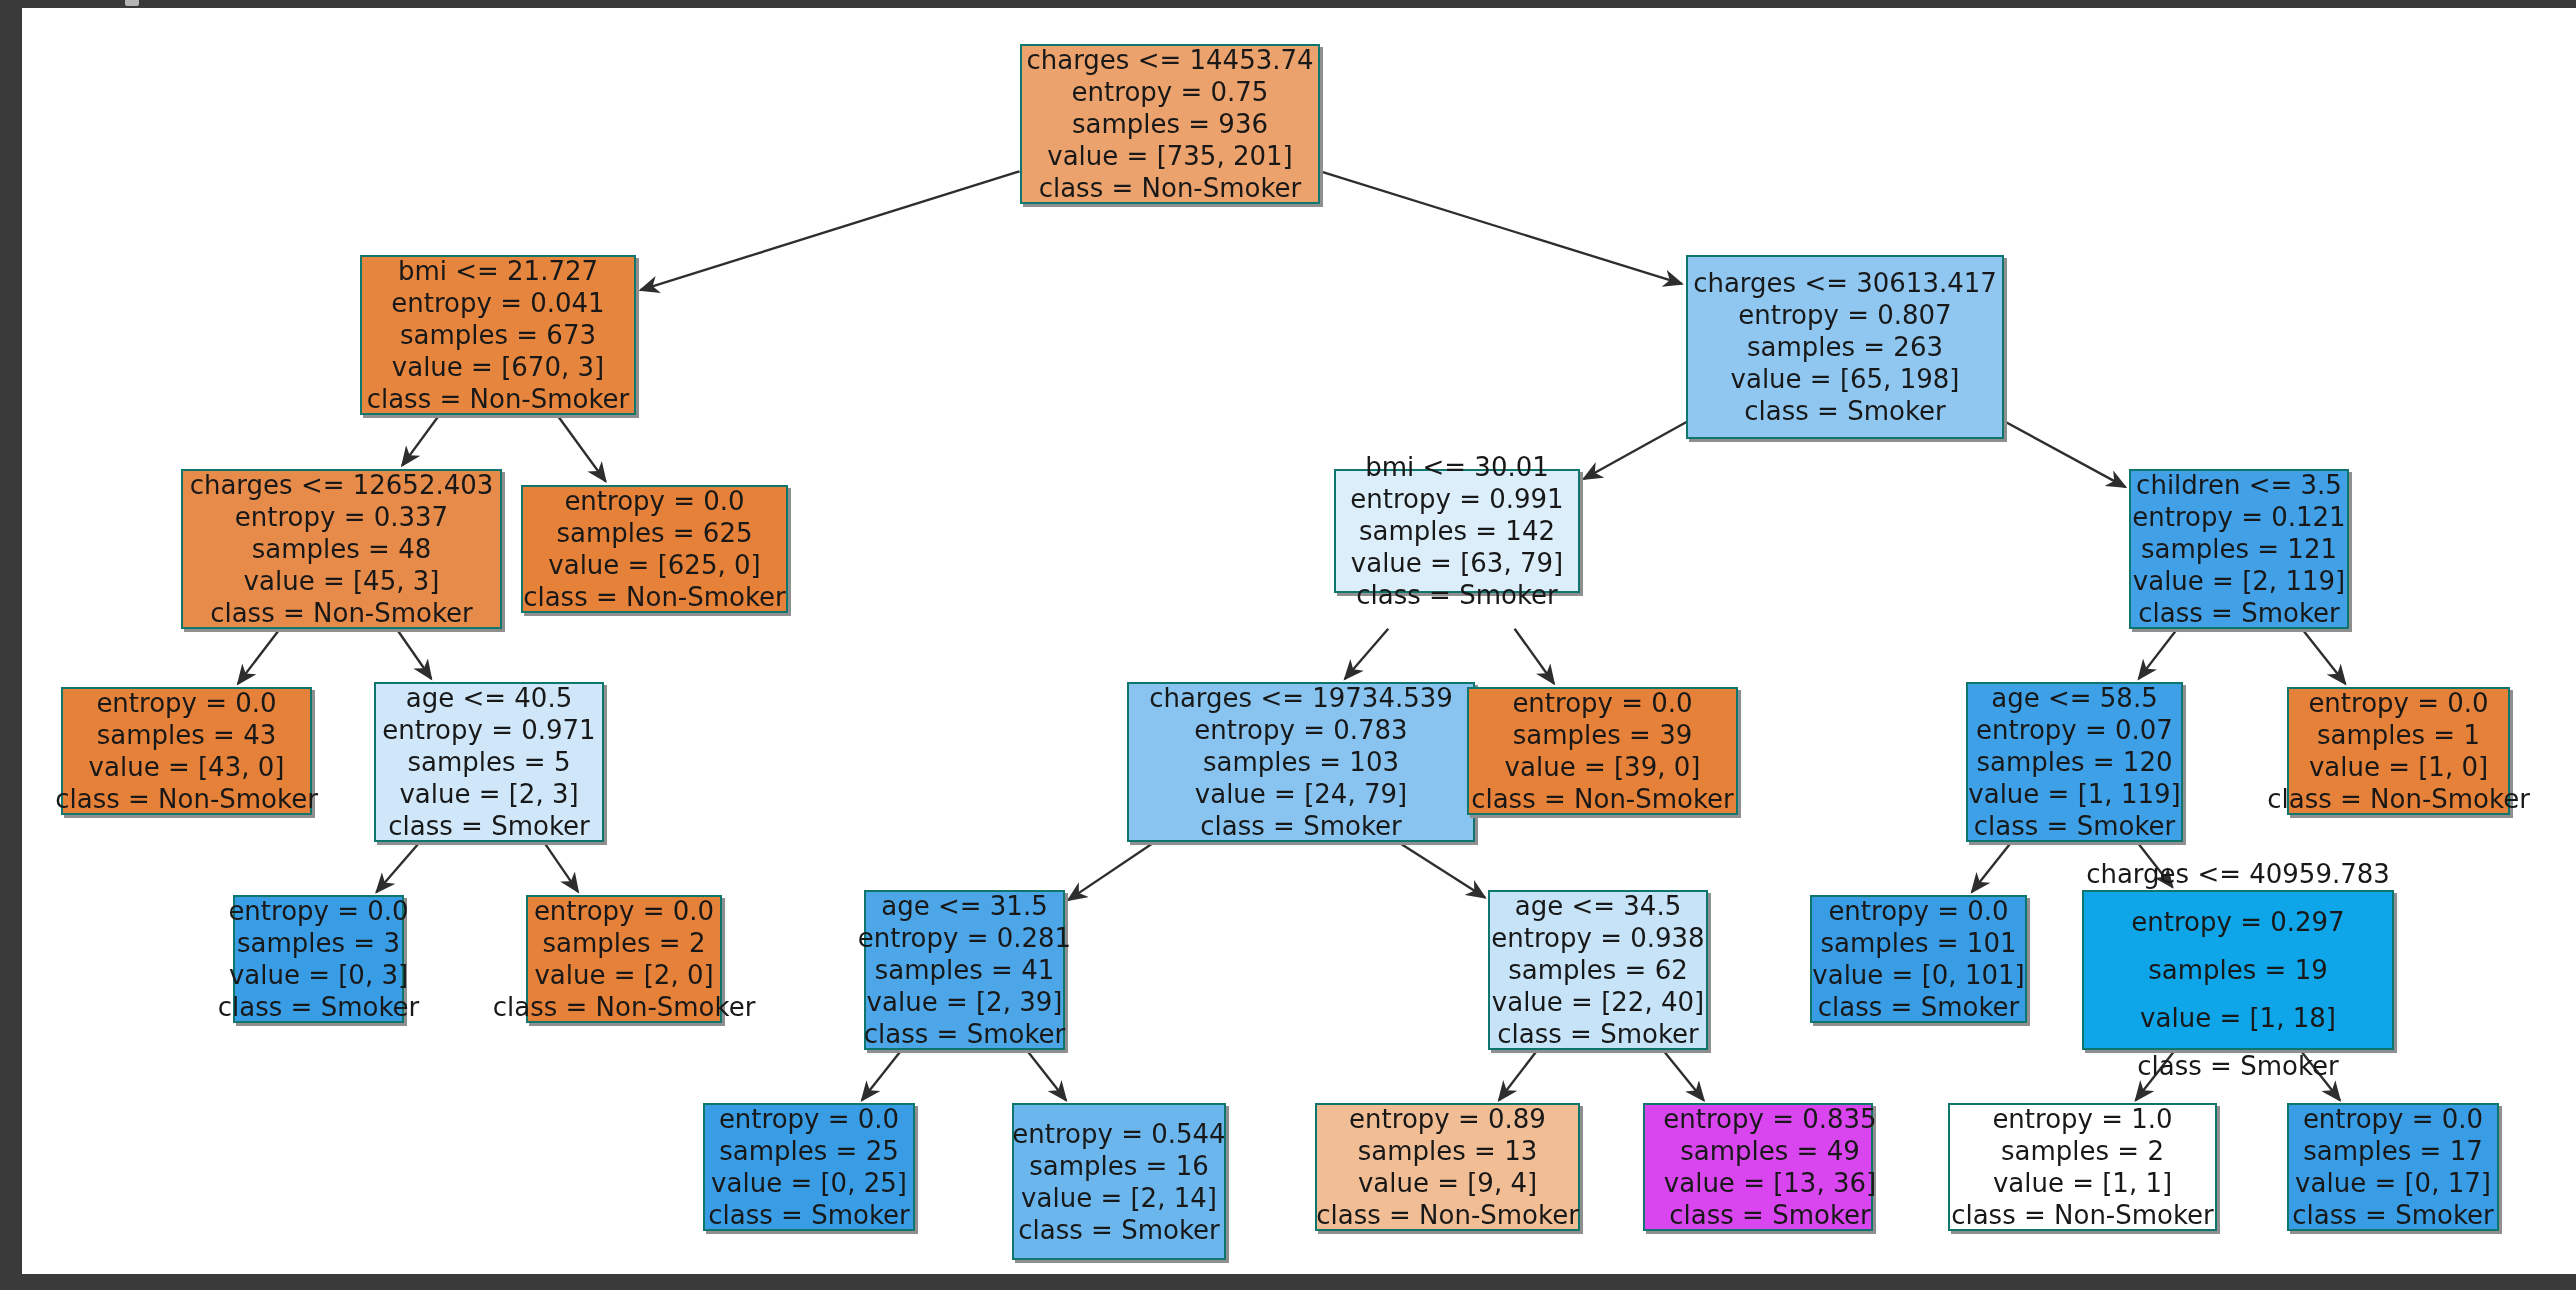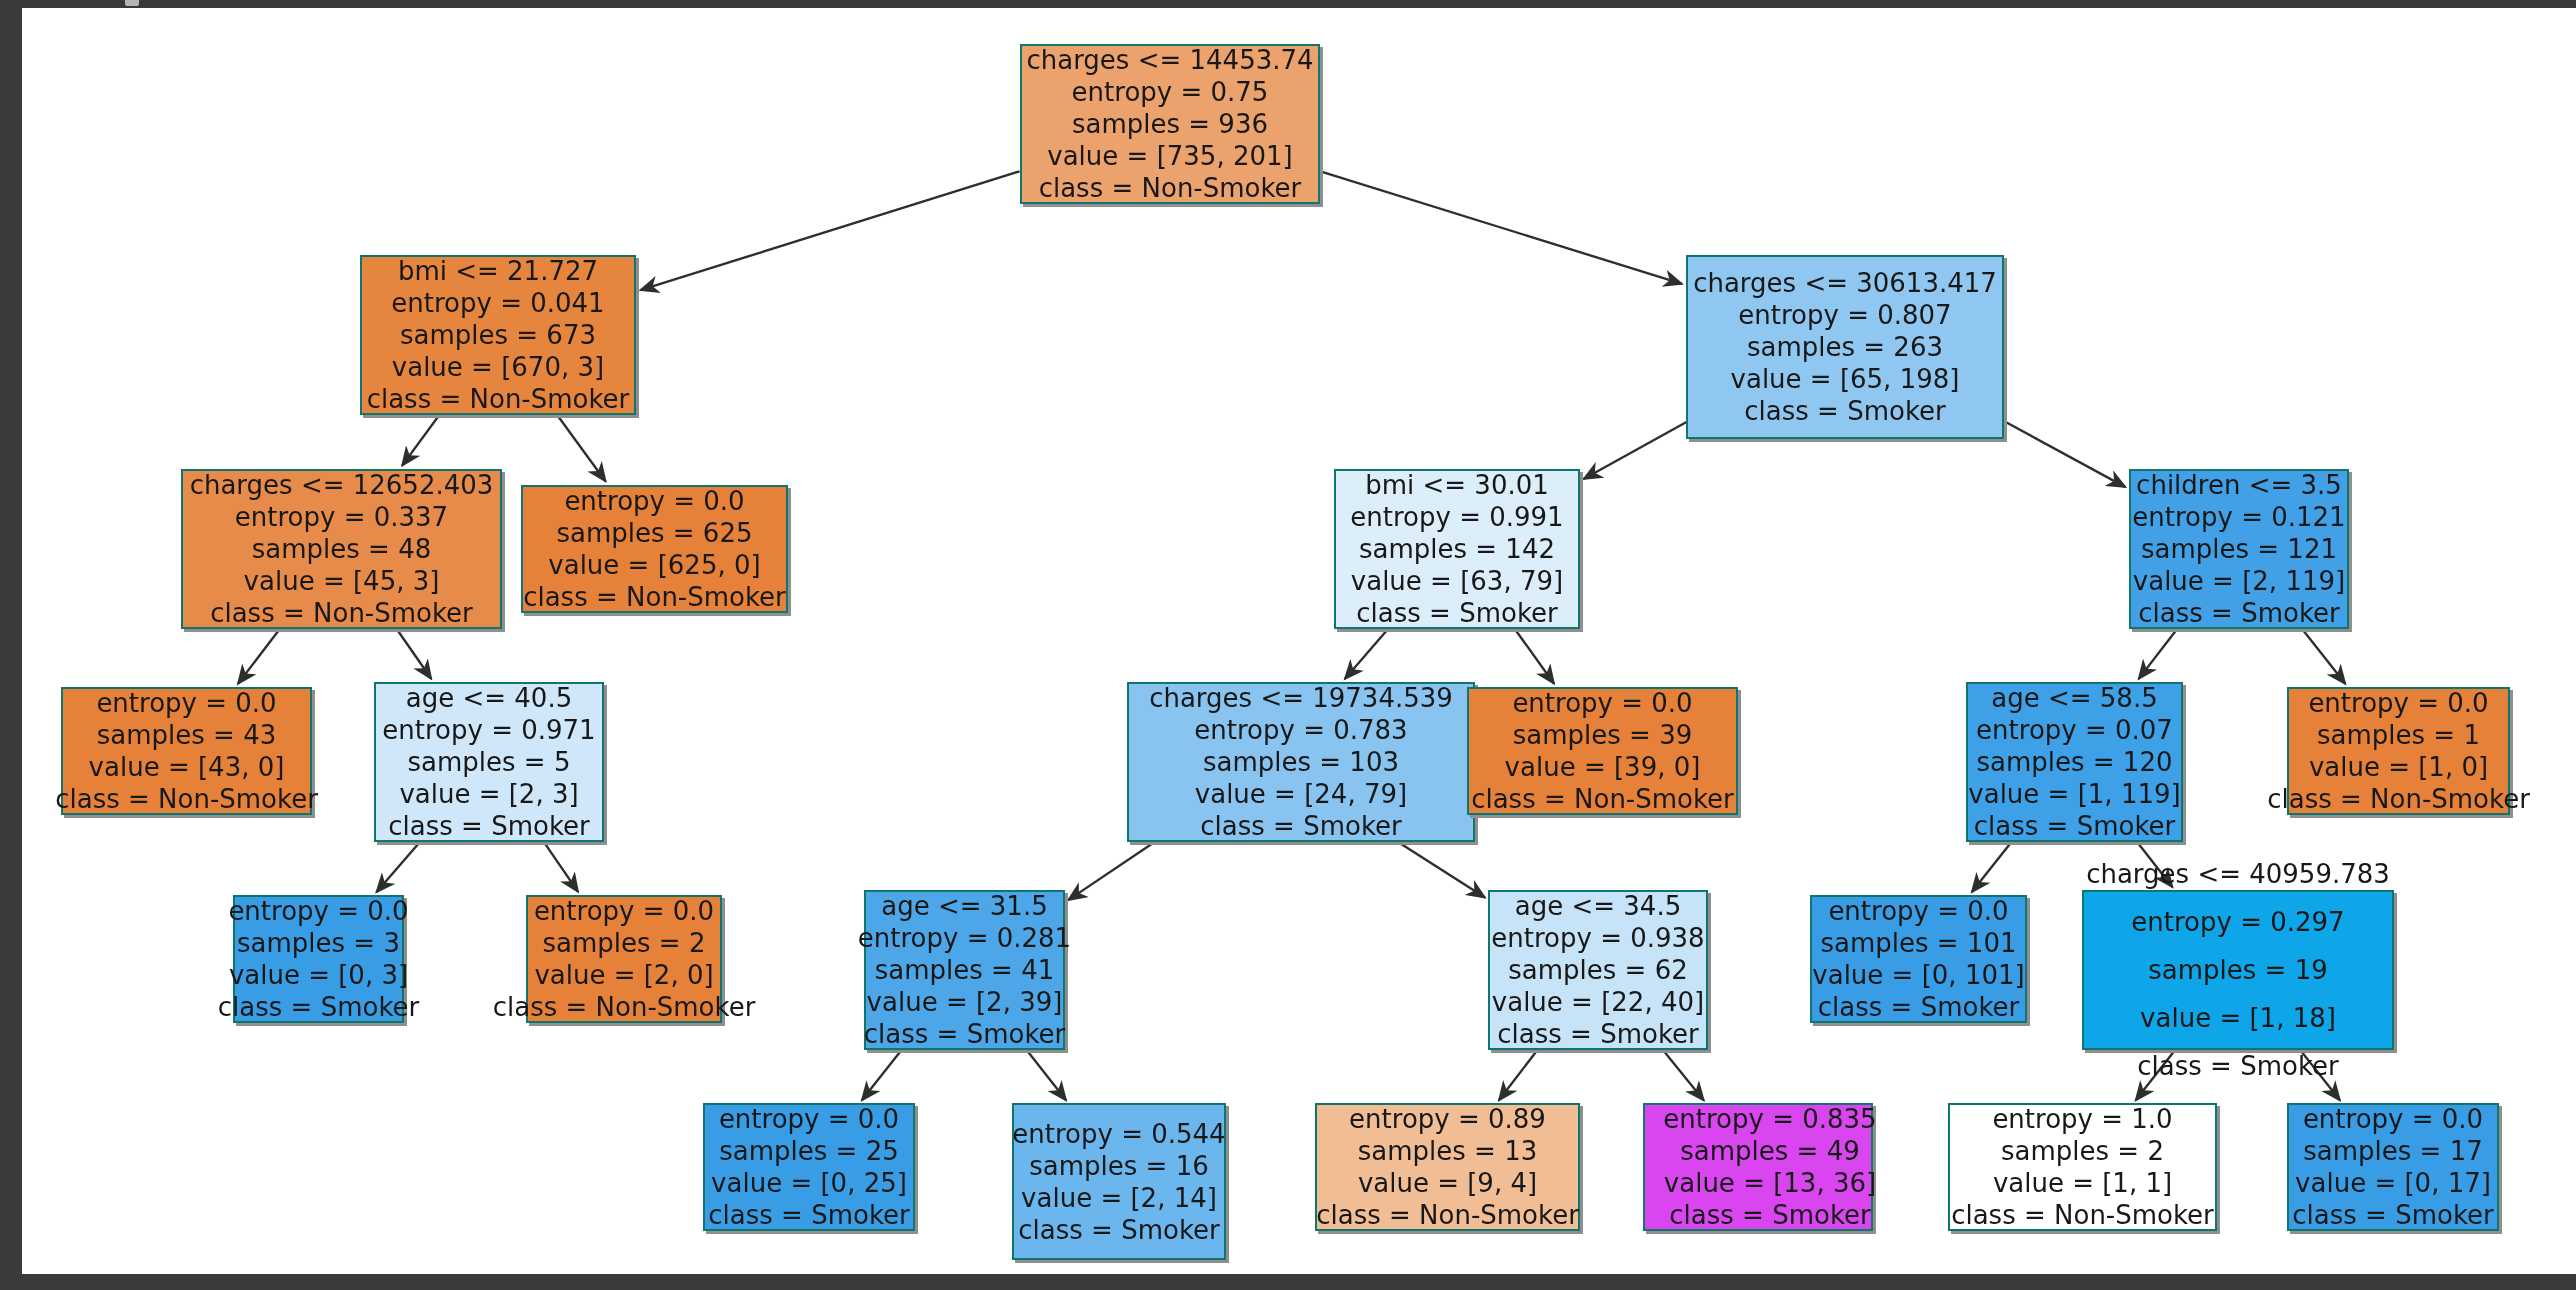--- a/index.html
+++ b/index.html
@@ -131,21 +131,21 @@
         <div class="node-line">samples = 48</div>
         <div class="node-line">value = [45, 3]</div>
         <div class="node-line">class = Non-Smoker</div>
       </div>
       <div class="tree-node" style="left: 521px; top: 485px; width: 267px; height: 128px; background: rgb(229, 129, 57);">
         <div class="node-line">entropy = 0.0</div>
         <div class="node-line">samples = 625</div>
         <div class="node-line">value = [625, 0]</div>
         <div class="node-line">class = Non-Smoker</div>
       </div>
-      <div class="tree-node" style="left: 1334px; top: 469px; width: 246px; height: 160px; background: rgb(221, 238, 251);">
+      <div class="tree-node" style="left: 1334px; top: 469px; width: 246px; height: 124px; background: rgb(221, 238, 251);">
         <div class="node-line">bmi &lt;= 30.01</div>
         <div class="node-line">entropy = 0.991</div>
         <div class="node-line">samples = 142</div>
         <div class="node-line">value = [63, 79]</div>
         <div class="node-line">class = Smoker</div>
       </div>
       <div class="tree-node" style="left: 2129px; top: 469px; width: 220px; height: 160px; background: rgb(66, 161, 230);">
         <div class="node-line">children &lt;= 3.5</div>
         <div class="node-line">entropy = 0.121</div>
         <div class="node-line">samples = 121</div>

